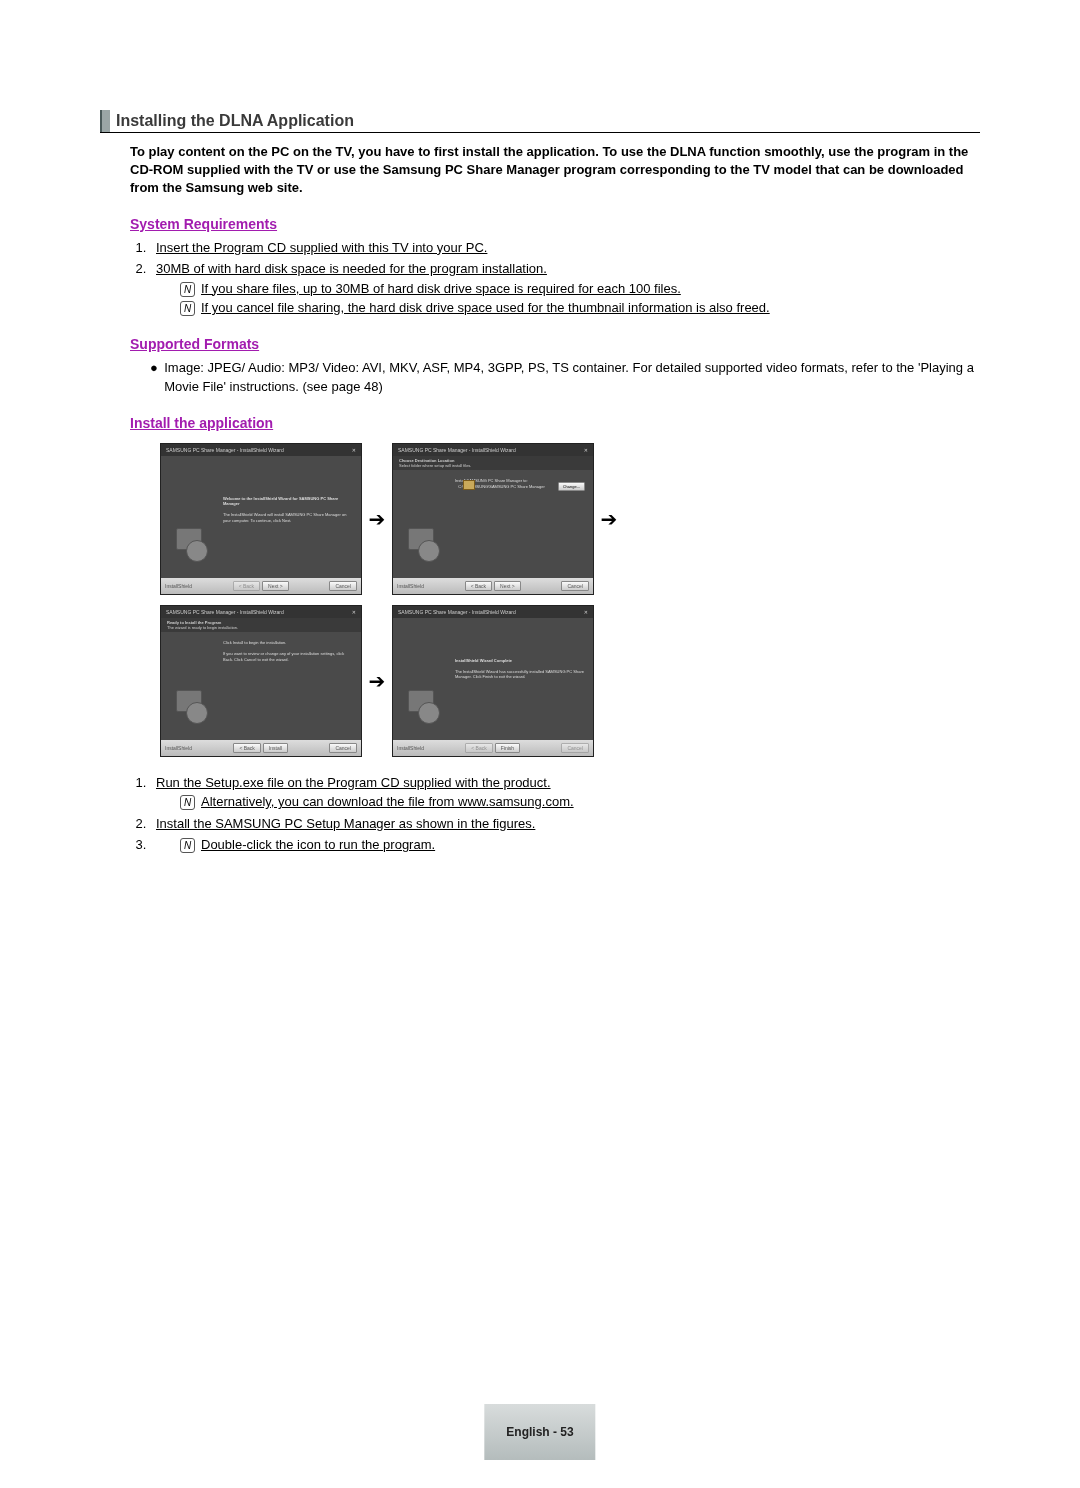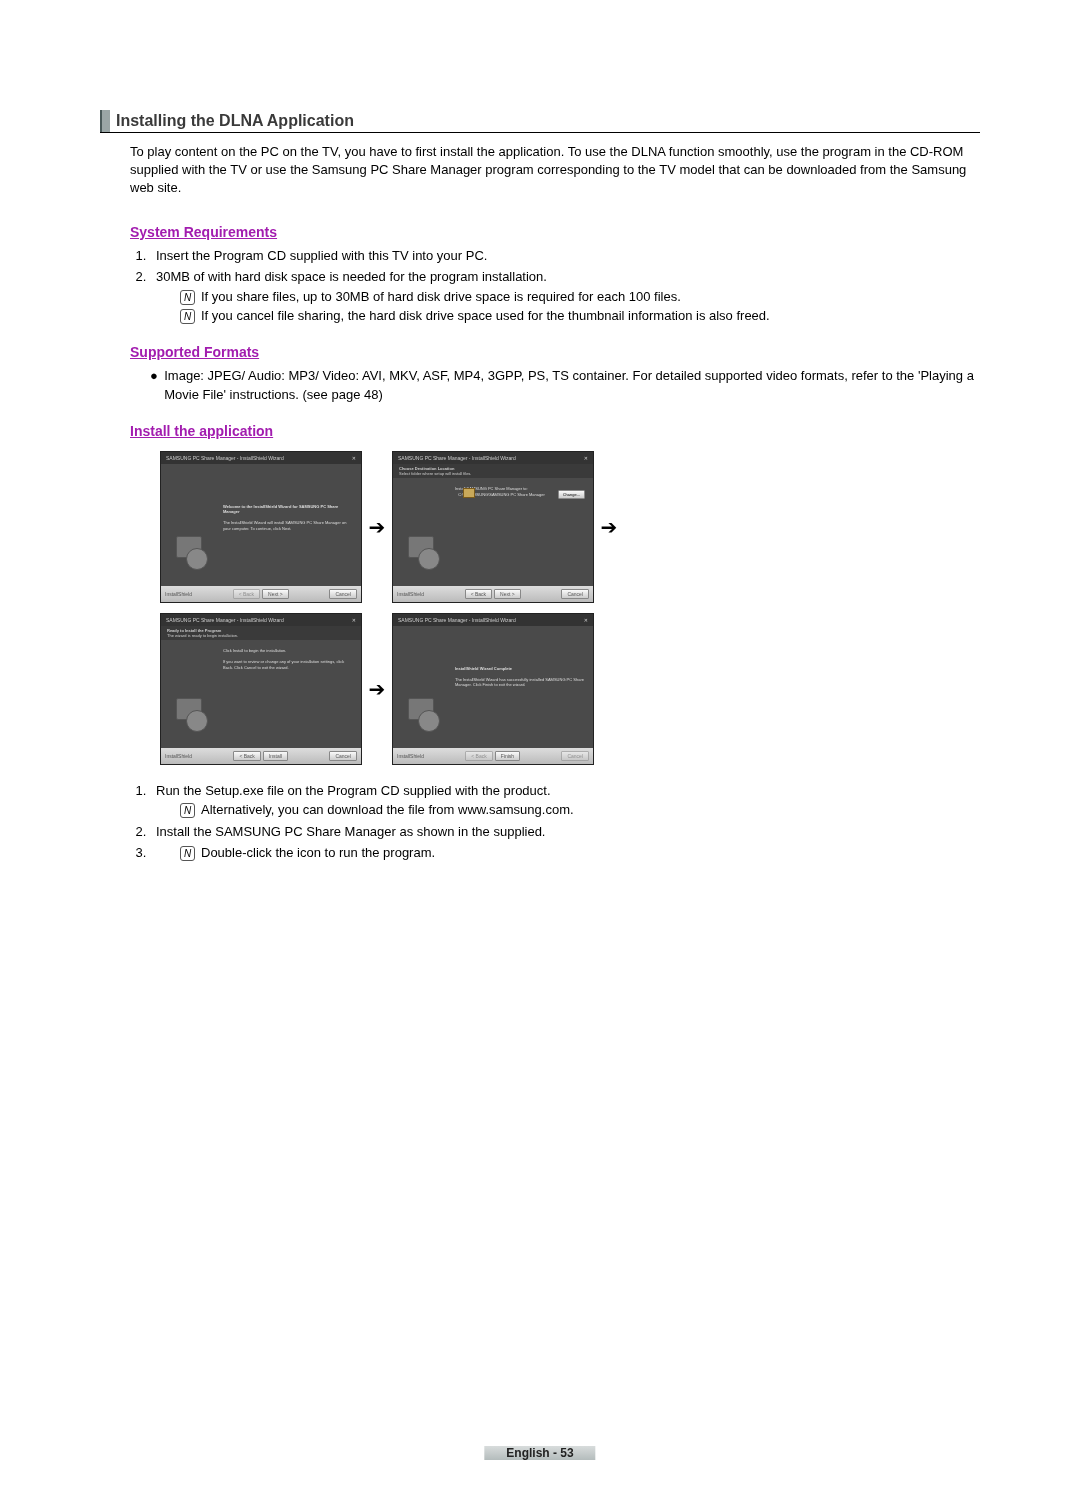--- a/index.html
+++ b/index.html
@@ -29,38 +29,40 @@
     border-left: 2px solid #4a5a5a;
     margin-right: 6px;
   }
   .section-title {
     font-weight: bold;
     font-size: 16px;
     color: #3a3a3a;
     padding-bottom: 2px;
   }
   .intro {
-    margin: 6px 0 26px 30px;
+    margin: 6px 0 18px 30px;
     line-height: 1.4;
+    font-weight: bold;
   }
   .subhead {
     font-weight: bold;
     font-size: 14px;
     color: #a21caf;
     text-decoration: underline;
     margin: 18px 0 6px 30px;
   }
   ol.steps {
     margin: 4px 0 0 50px;
     padding: 0;
     line-height: 1.5;
   }
   ol.steps li {
     margin-bottom: 2px;
     padding-left: 6px;
+    text-decoration: underline;
   }
   .note {
     margin-left: 24px;
     line-height: 1.5;
   }
   .note-icon {
     display: inline-block;
     border: 1px solid #555;
     border-radius: 3px;
     font-size: 10px;
@@ -210,21 +212,21 @@
     text-align: center;
     font-size: 20px;
     color: #000;
   }
   .page-num {
     position: absolute;
     bottom: 28px;
     left: 50%;
     transform: translateX(-50%);
     background: linear-gradient(#d8dcdc, #b4bcbc);
-    padding: 0 22px;
+    padding: 21px 22px;
     font-size: 12px;
     font-weight: bold;
     color: #222;
   }
 </style>
 </head>
 <body>
 
 <div class="page">
 
@@ -381,21 +383,21 @@
         </div>
       </div>
       <div class="arrow" style="visibility:hidden">➔</div>
     </div>
   </div>
 
   <ol class="steps">
     <li><span>Run the Setup.exe file on the Program CD supplied with the product.</span>
       <div class="note"><span class="note-icon">N</span><span>Alternatively, you can download the file from www.samsung.com.</span></div>
     </li>
-    <li><span>Install the SAMSUNG PC Share Manager as shown in the supplied.</span></li>
+    <li><span>Install the SAMSUNG PC Setup Manager as shown in the figures.</span></li>
     <li>
       <div class="note"><span class="note-icon">N</span><span>Double-click the icon to run the program.</span></div>
     </li>
   </ol>
 
 </div>
 
 <div class="page-num">English - 53</div>
 
 </body></html>

